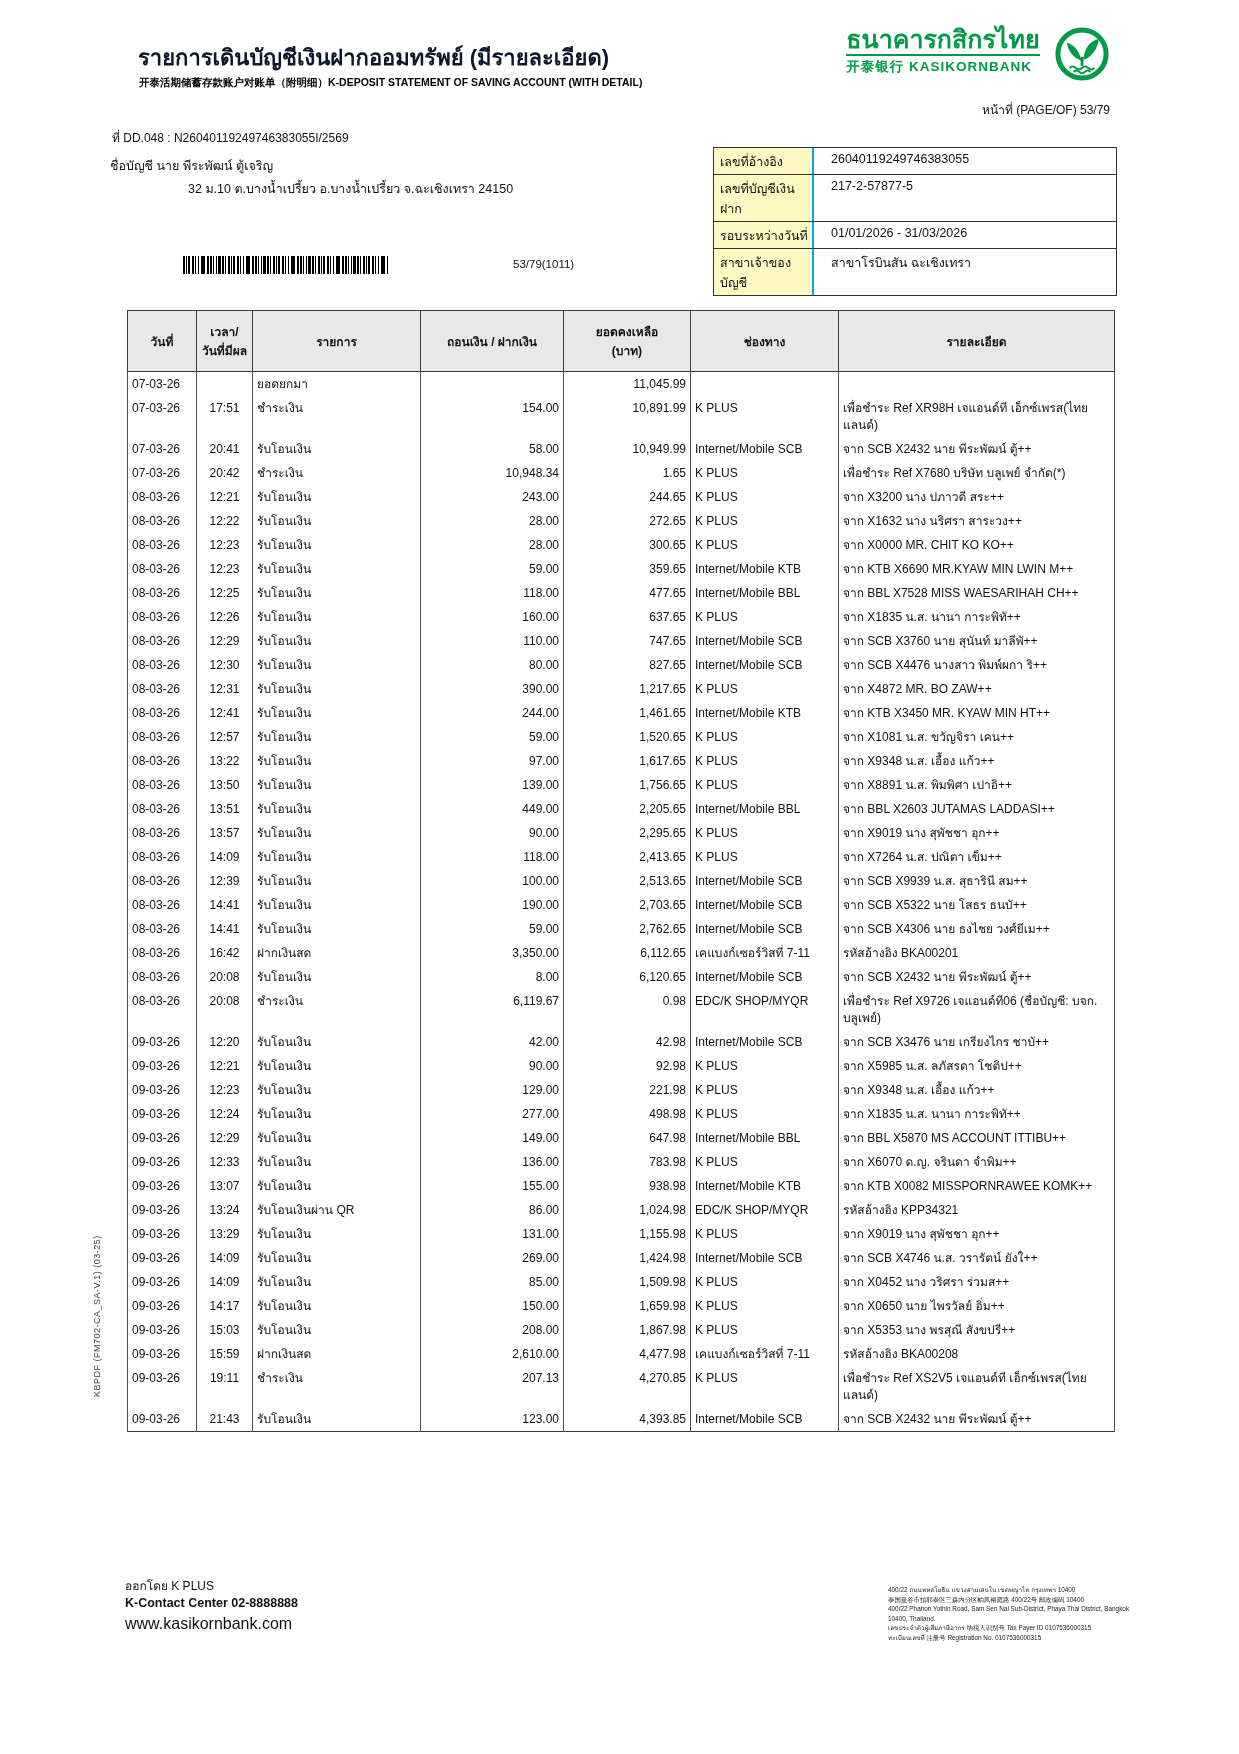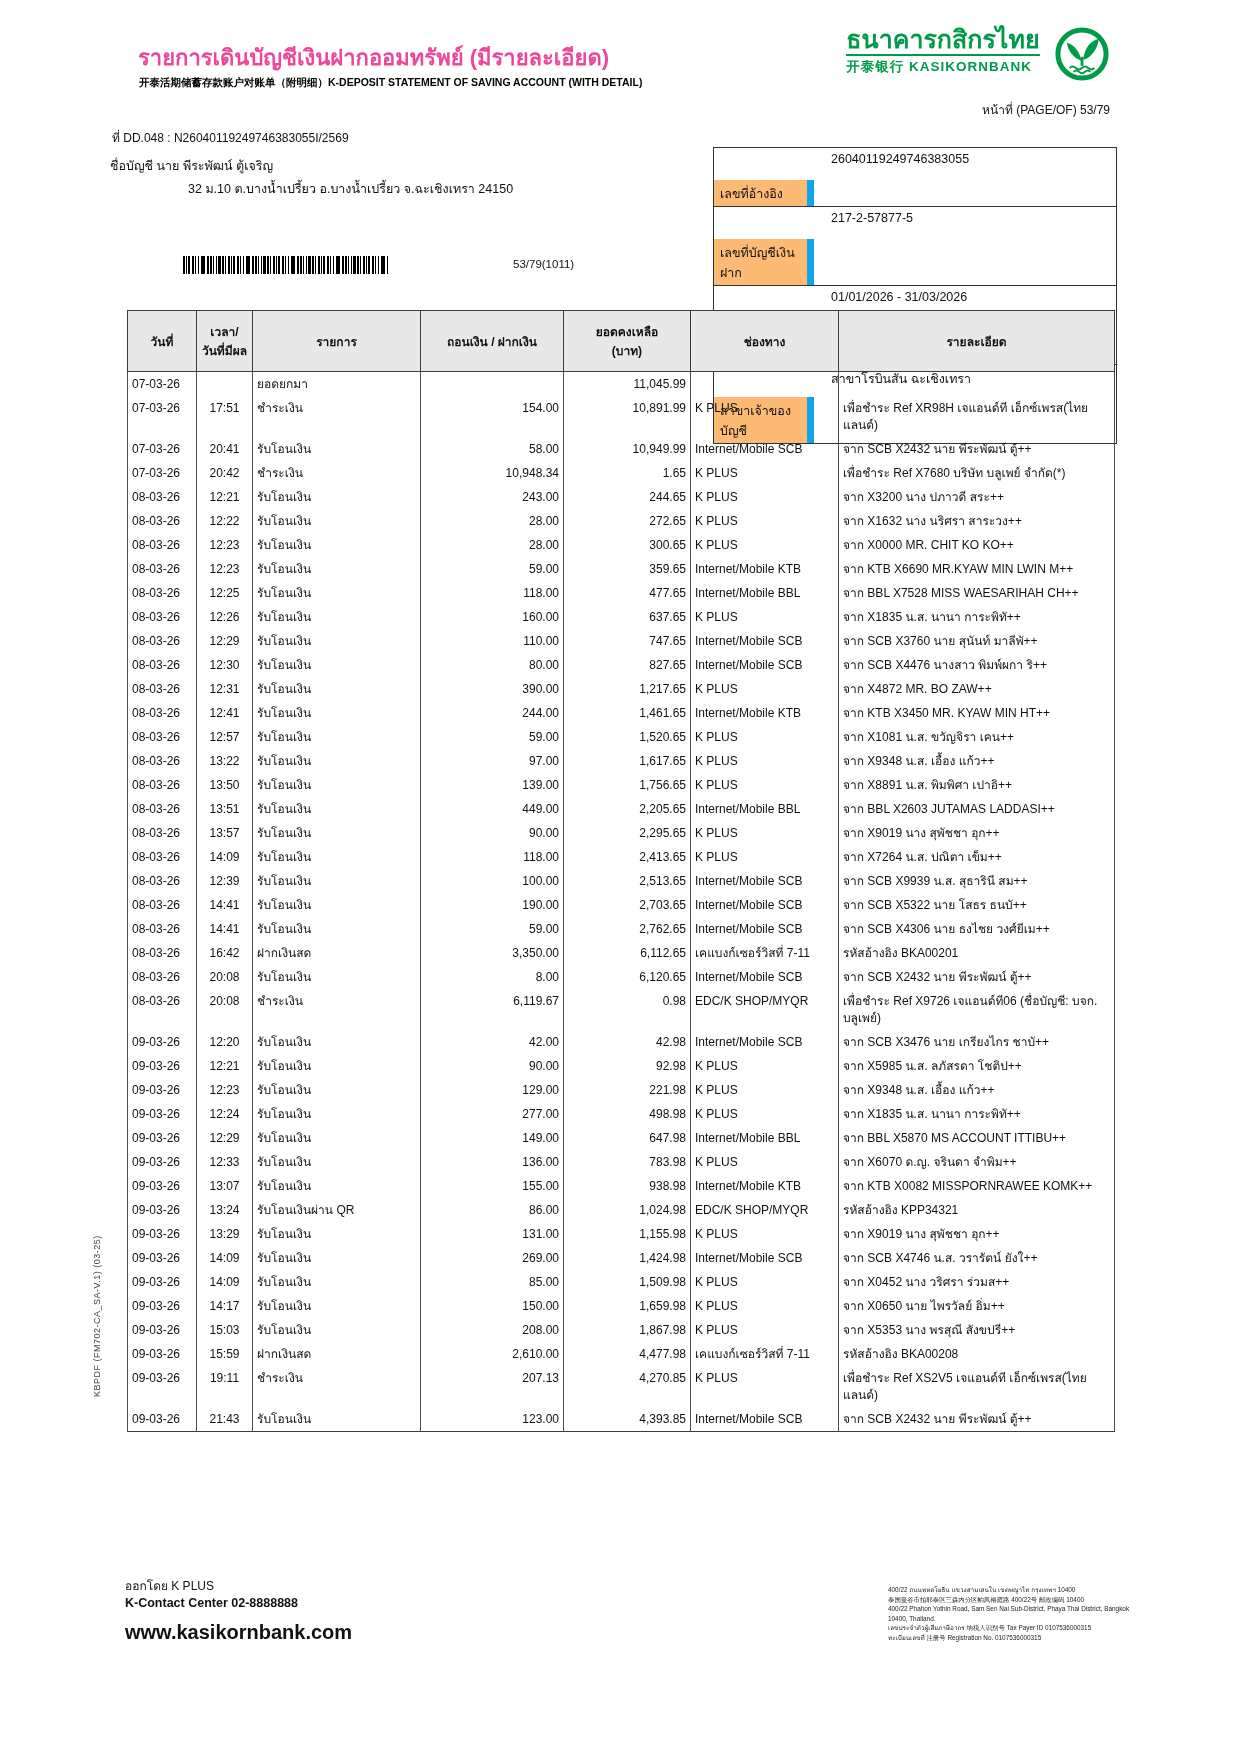--- a/index.html
+++ b/index.html
@@ -5,39 +5,39 @@
   html,body { margin:0; padding:0; background:#9a9a9a; }
   .page {
     position:relative; width:1239px; height:1754px; margin:0 auto;
     background:#ffffff; color:#111;
     font-family:"Liberation Sans","DejaVu Sans",sans-serif;
     overflow:hidden;
   }
   .abs { position:absolute; }
 
   
-  .doc-title { left:138px; top:40px; font-size:22px; font-weight:bold; color:#ec4899; }
+  .doc-title { left:138px; top:40px; font-size:22px; font-weight:bold; color:#0f172a; }
   .doc-subtitle { left:139px; top:76px; font-size:10.5px; font-weight:bold; color:#000; }
   .logo-block { right:129px; top:26px; text-align:right; }
   .logo-inner { display:inline-block; text-align:left; vertical-align:top; }
   .logo-th { font-size:25px; font-weight:bold; line-height:26px; }
   .logo-rule { height:2px; margin:2px 0 2px 0; }
   .logo-en { font-size:13.5px; font-weight:bold; letter-spacing:1px; }
   .logo-mark { display:inline-block; width:56px; height:56px; margin-left:10px; vertical-align:top; }
   .page-label { right:129px; top:100px; font-size:12px; }
 
   .doc-no { left:112px; top:128px; font-size:12px; }
   .acct-name { left:110px; top:156px; font-size:12.5px; }
   .acct-addr { left:188px; top:179px; font-size:12.5px; }
 
   
   .info-box { left:713px; top:147px; width:402px; border:1px solid #333; border-bottom:none; font-size:12.5px; }
   .info-row { display:flex; border-bottom:1px solid #333; min-height:26px; align-items:stretch; }
-  .info-label { width:100px; flex:0 0 100px; background:#fdba74; border-right:7px solid #0ea5e9;
-                padding:4px 4px 2px 6px; box-sizing:border-box;margin-top:32px; }
+  .info-label { width:100px; flex:0 0 100px; background:#fef9c3; border-right:2px solid #0ea5e9;
+                padding:4px 4px 2px 6px; box-sizing:border-box; }
   .info-value { flex:1; padding:4px 4px 2px 17px; }
 
   
   .barcode { left:183px; top:256px; width:205px; height:18px;
     background:
       repeating-linear-gradient(90deg,#000 0 1px,rgba(0,0,0,0) 1px 5px),
       repeating-linear-gradient(90deg,#000 0 2px,rgba(0,0,0,0) 2px 9px),
       repeating-linear-gradient(90deg,#000 0 1px,rgba(0,0,0,0) 1px 3px);
   }
   .barcode-label { left:513px; top:258px; font-size:11.5px; }
@@ -56,21 +56,21 @@
   .c-amt  { text-align:right; }
   .amt-w  { padding-right:40px; }
   .amt-d  { padding-right:7px; }
   .c-bal  { text-align:right; padding-right:7px; }
   .c-ch   { padding-left:5px; }
   .c-det  { padding-left:5px; }
 
   
   .footer-left { left:125px; top:1578px; font-size:12px; line-height:17px; }
   .footer-left .fl2 { font-weight:bold; font-size:12.5px; }
-  .footer-left .fl3 { font-weight:bold; font-size:20px; margin-top:12px; }
+  .footer-left .fl3 { font-weight:normal; font-size:16px; margin-top:3px; }
   .footer-right { left:888px; top:1585px; width:245px; font-size:6.4px; line-height:9.6px; color:#222; }
   .side-text { left:92px; top:1397px; transform:rotate(-90deg); transform-origin:0 0;
     font-size:9px; color:#444; white-space:nowrap; letter-spacing:0.5px; }
 </style>
 </head>
 <body>
 
 <div class="page">
 
   <div class="abs doc-title">รายการเดินบัญชีเงินฝากออมทรัพย์ (มีรายละเอียด)</div>

